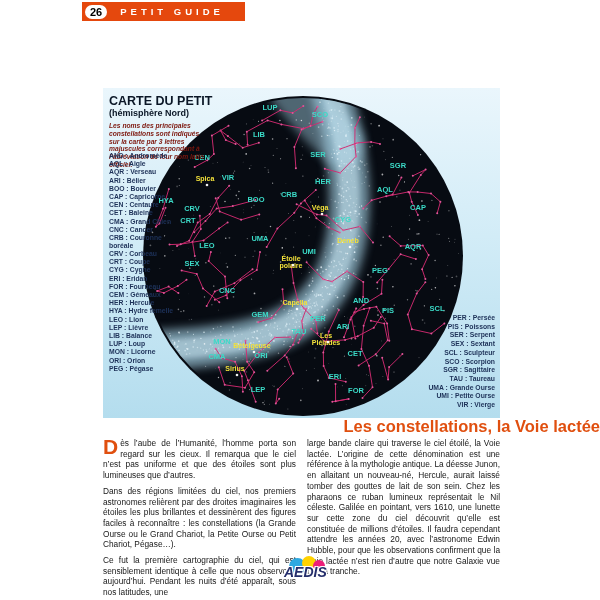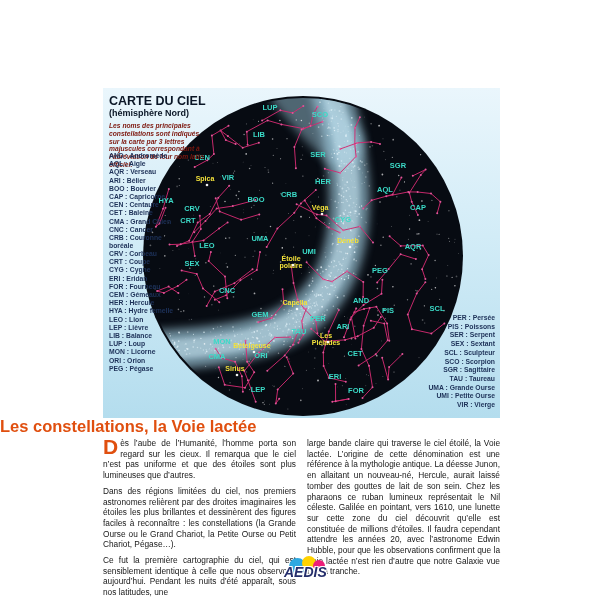--- a/index.html
+++ b/index.html
@@ -25,21 +25,21 @@
             font-style:italic;font-weight:bold;color:#7d170e;}
   .legend{position:absolute;z-index:3;font-size:6.8px;line-height:7.7px;font-weight:bold;color:#1d3158;}
   .legend-left{left:6px;top:64px;width:78px;}
   .legend-right{right:5px;top:226px;width:70px;text-align:right;line-height:8.2px;}
   .leg-item{margin-bottom:0.5px;}
 
   
   #sky{position:absolute;left:40px;top:8px;width:320px;height:320px;z-index:2;}
 
   
-  .section-heading{position:absolute;left:0;top:417px;width:100%;text-align:left;
+  .section-heading{position:absolute;left:0;top:417px;width:100%;text-align:right;
                    font-size:16.5px;font-weight:bold;color:#e04f0f;}
 
   
   .article{position:absolute;left:103px;top:438px;width:397px;display:flex;gap:11px;}
   .col{width:193px;}
   .col p{margin:0 0 5px 0;font-size:8.3px;line-height:10.7px;text-align:justify;color:#171717;}
   .dropcap{float:left;font-size:21px;line-height:17px;font-weight:bold;color:#e04f0f;padding-right:2px;}
 
   
   .logo{position:absolute;left:282px;top:556px;width:52px;height:30px;text-align:right;}
@@ -48,25 +48,29 @@
   .c-yellow{width:14px;height:14px;background:#ffd200;left:20px;top:0;}
   .c-pink{width:12px;height:12px;background:#ec1e79;left:31px;top:4px;}
   .logo-text{position:absolute;left:2px;top:8px;font-size:14px;font-weight:bold;font-style:italic;
              color:#252e6b;text-shadow:1px 1px 0 #fff,-1px -1px 0 #fff,1px -1px 0 #fff,-1px 1px 0 #fff;}
 </style>
 </head>
 <body>
 
 <div class="page">
 
+  <div class="banner">
+    <span class="badge">26</span>
+    <span class="series">PETIT GUIDE</span>
+  </div>
 
 
   <div class="panel">
     <div class="panel-head">
-      <h2 class="map-heading">CARTE DU CIEL</h2>
+      <h2 class="map-heading">CARTE DU PETIT</h2>
       <h3 class="map-subheading">(hémisphère Nord)</h3>
       <p class="map-note">Les noms des principales constellations sont indiqués sur la carte par 3 lettres majuscules correspondant à l’abréviation de leur nom latin officiel.</p>
     </div>
 
     <div id="legend-left" class="legend legend-left">
         <div class="leg-item">AND : Andromède</div>
         <div class="leg-item">AQL : Aigle</div>
         <div class="leg-item">AQR : Verseau</div>
         <div class="leg-item">ARI : Bélier</div>
         <div class="leg-item">BOO : Bouvier</div>

